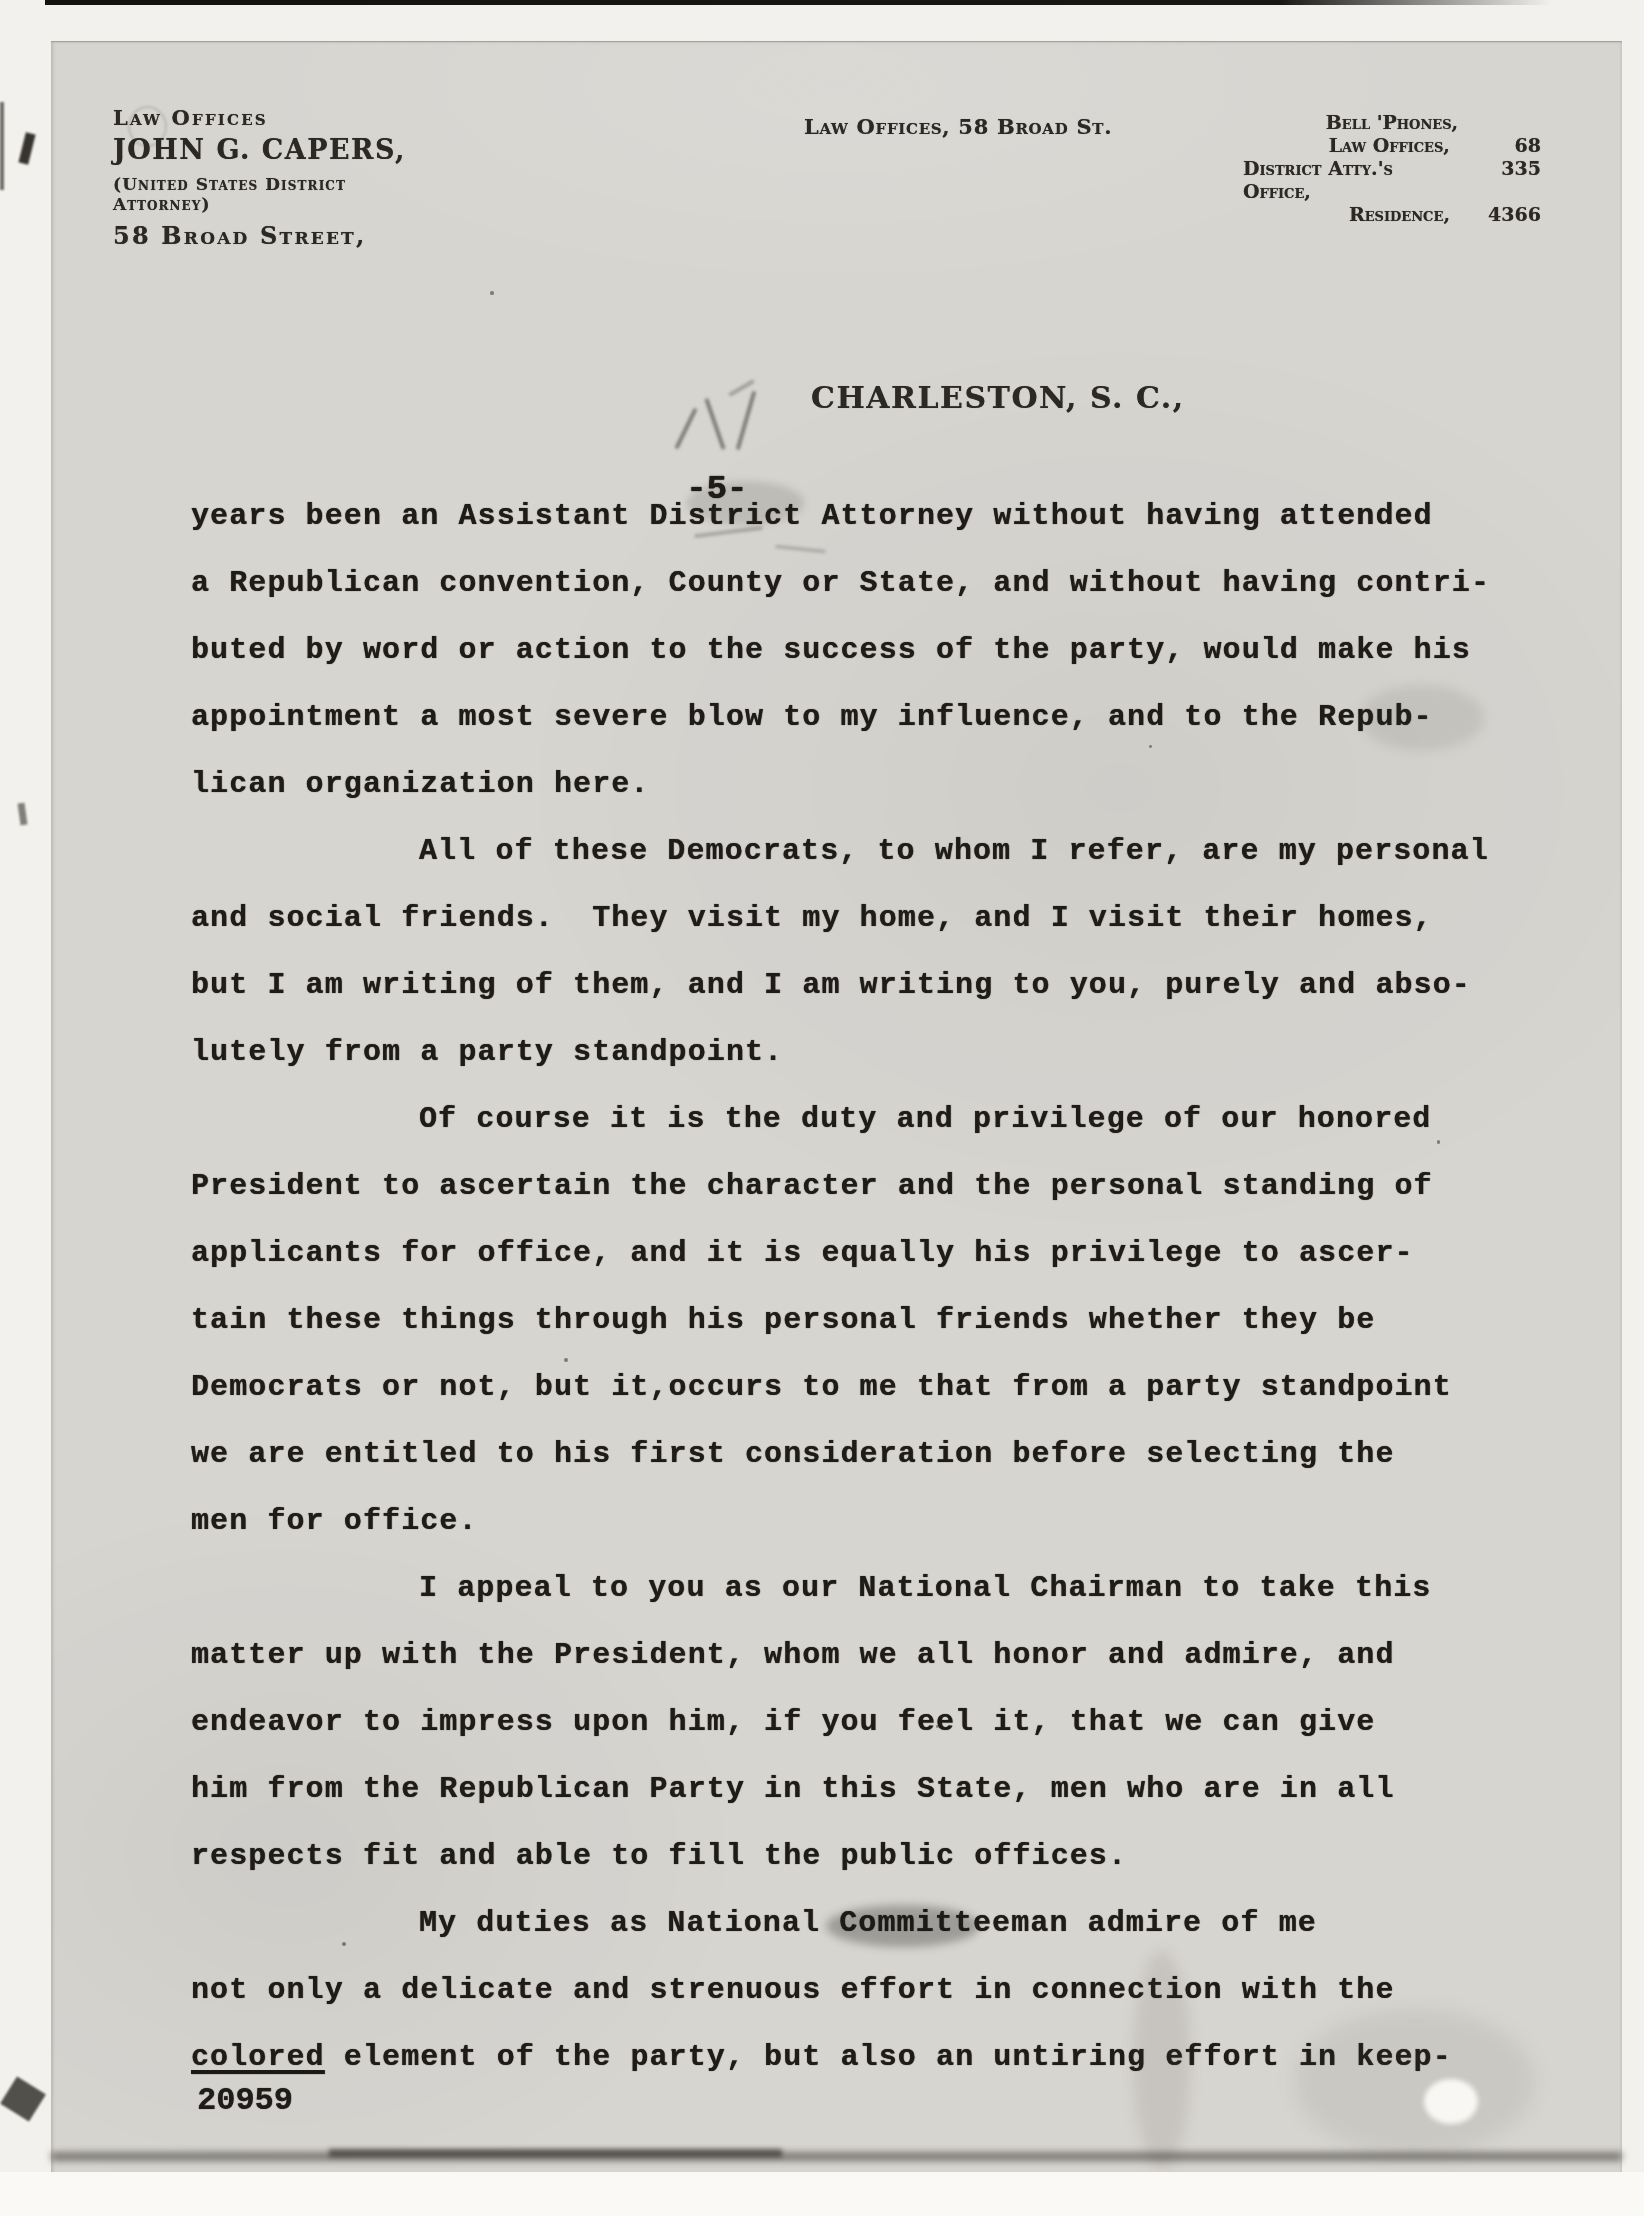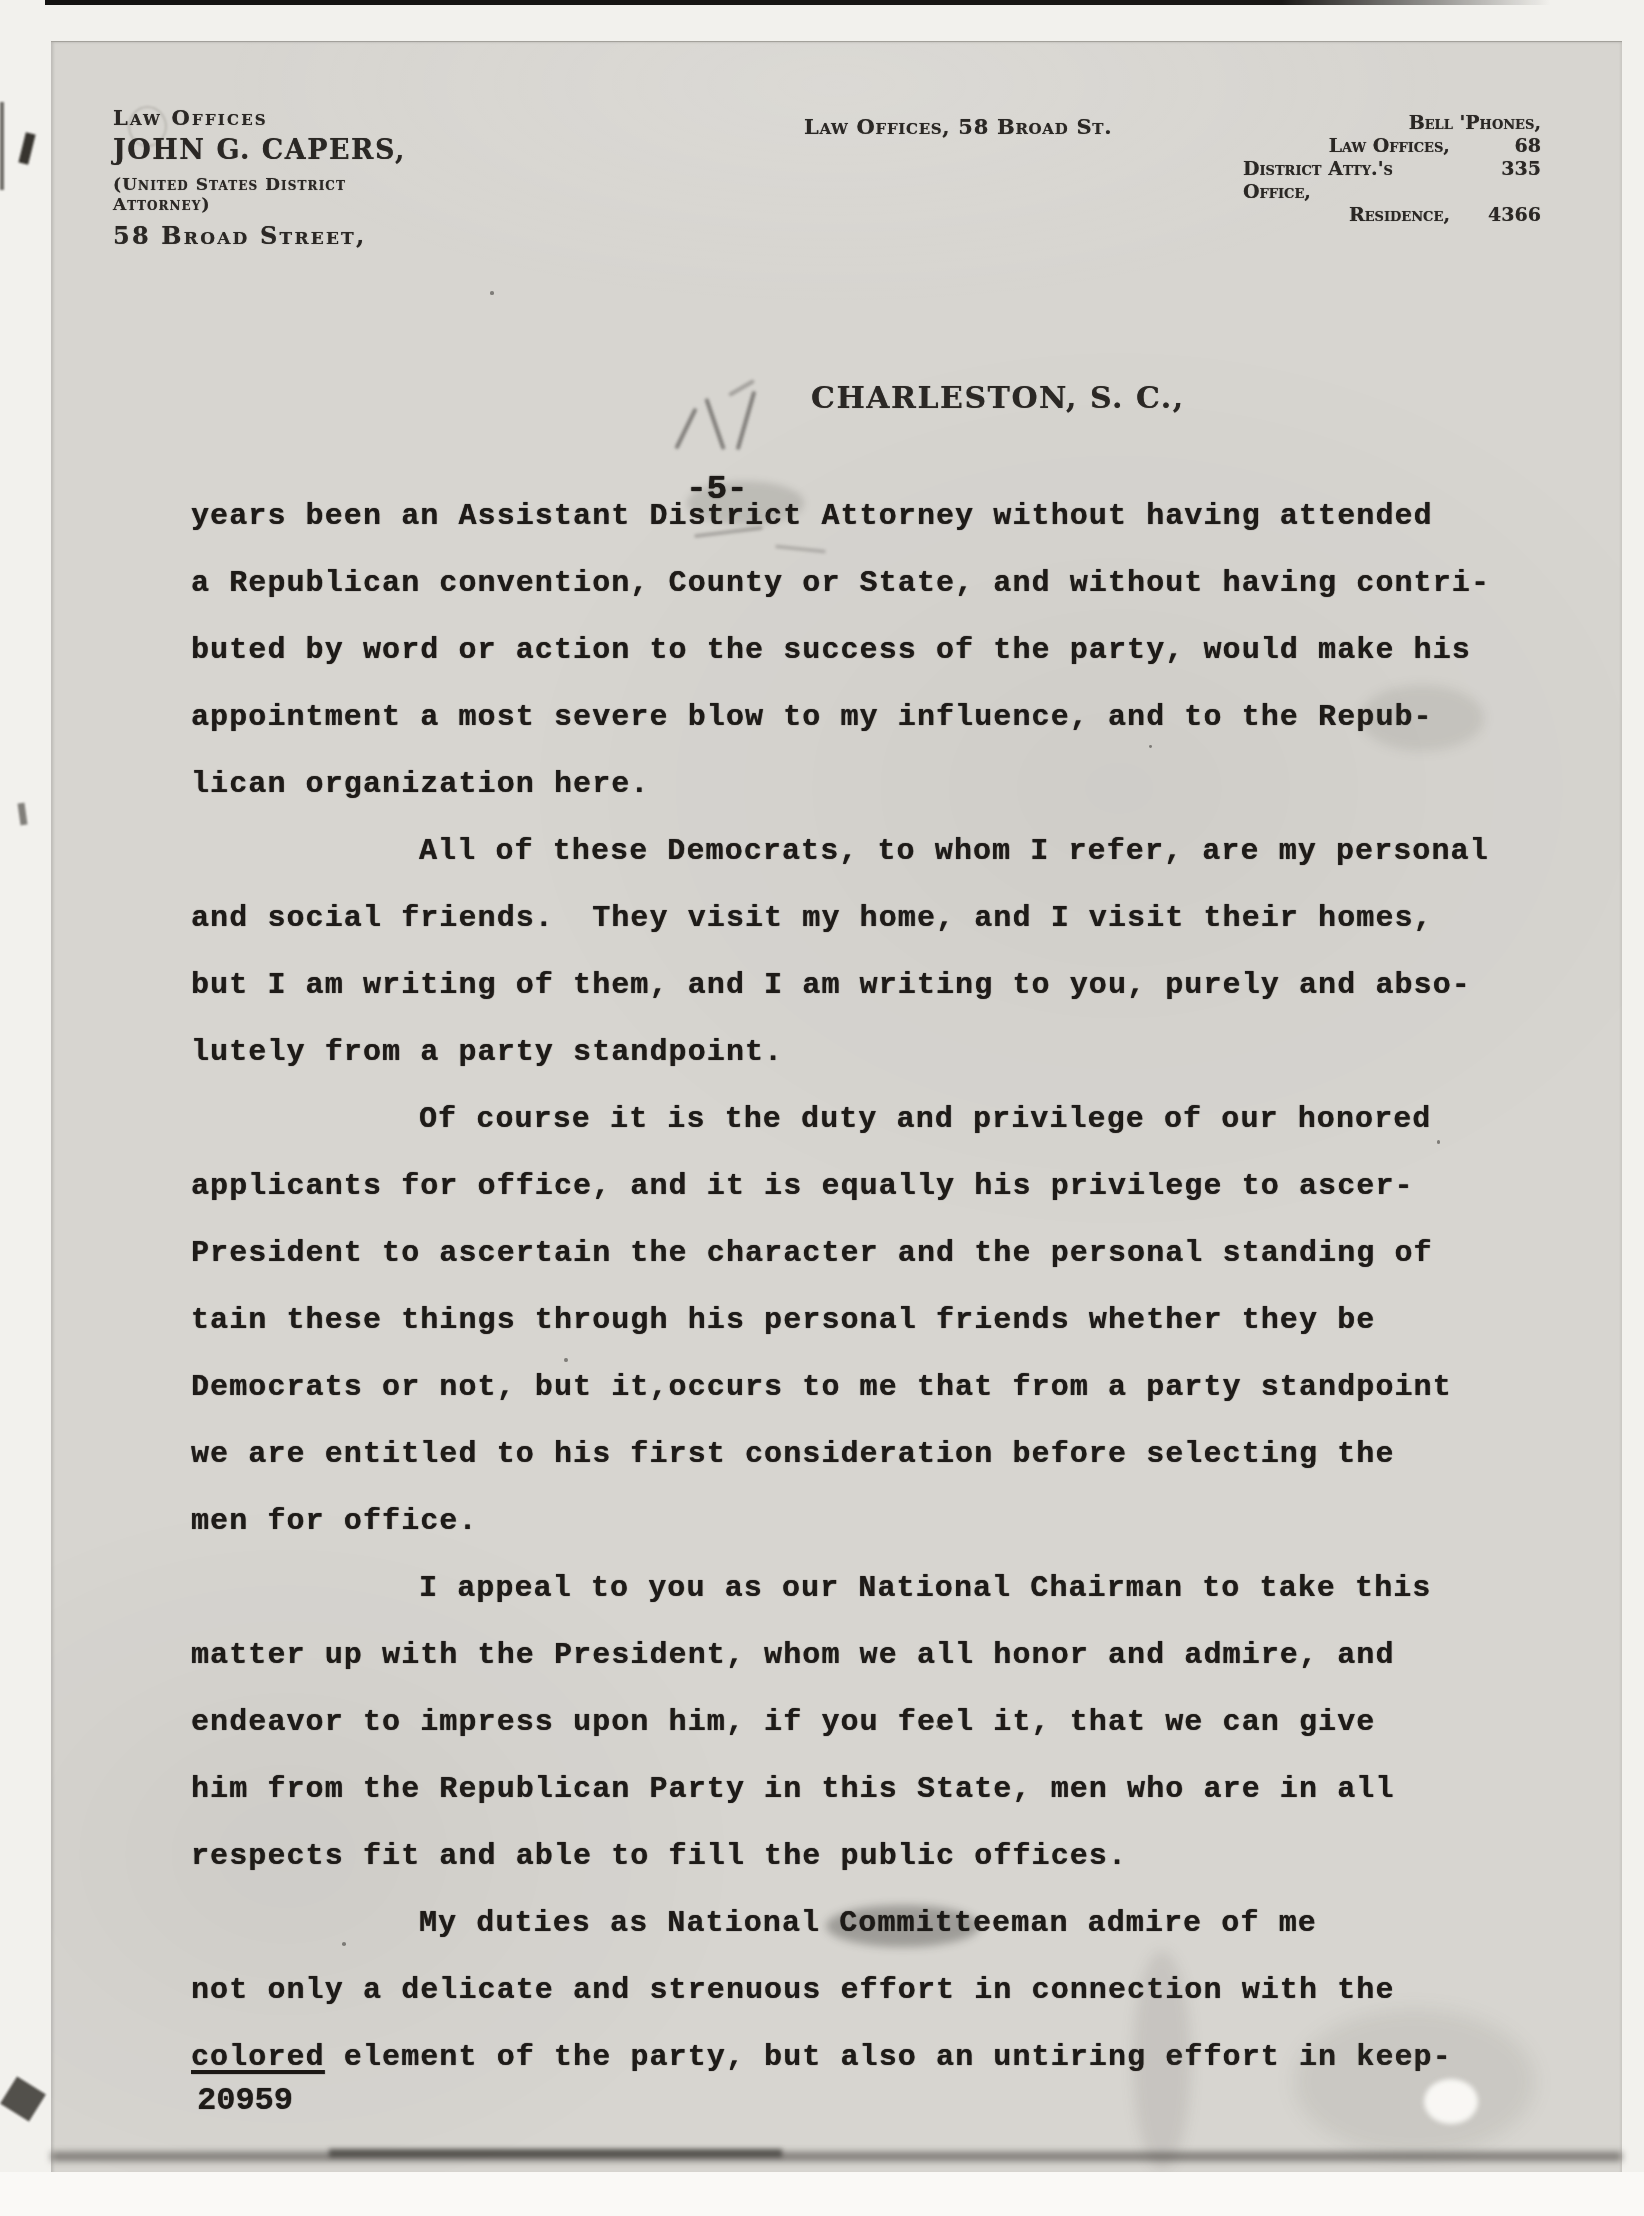--- a/index.html
+++ b/index.html
@@ -31,21 +31,21 @@
 
   .lh-left{position:absolute;left:62px;top:63px;width:336px;text-align:left;}
   .lh-law-offices{font-size:21px;font-variant:small-caps;letter-spacing:2.2px;}
   .lh-name{font-size:27px;letter-spacing:1.5px;margin-top:4.4px;}
   .lh-title{font-size:17px;font-variant:small-caps;letter-spacing:1.1px;margin-top:8.8px;}
   .lh-address{font-size:24px;font-variant:small-caps;letter-spacing:2.2px;margin-top:7.3px;}
 
   .lh-center{position:absolute;left:753px;top:72px;font-size:21px;font-variant:small-caps;letter-spacing:0.7px;}
 
   .lh-right{position:absolute;left:1192px;top:69px;width:298px;font-size:19px;font-variant:small-caps;line-height:23px;}
-  .phones-heading{text-align:right;}
+  .phones-heading{text-align:center;}
   .phone-row{display:flex;justify-content:flex-end;}
   .phone-number{width:91px;text-align:right;}
 
   .dateline{position:absolute;left:760px;top:338px;font-size:30px;letter-spacing:1.5px;}
 
   .pagenum{position:absolute;left:635px;top:428px;font-size:34px;
     text-shadow:0 0 1.5px rgba(20,18,16,0.9),0.7px 0 0 rgba(20,18,16,0.8);}
 
   .letter-body{position:absolute;left:140px;top:441px;width:1331px;font-size:30px;line-height:67px;letter-spacing:1.1px;}
   .line{white-space:pre;}
@@ -134,22 +134,22 @@
         <div class="line"><span>years been an Assistant District Attorney without having attended</span></div>
         <div class="line"><span>a Republican convention, County or State, and without having contri-</span></div>
         <div class="line"><span>buted by word or action to the success of the party, would make his</span></div>
         <div class="line"><span>appointment a most severe blow to my influence, and to the Repub-</span></div>
         <div class="line"><span>lican organization here.</span></div>
         <div class="line indent"><span>All of these Democrats, to whom I refer, are my personal</span></div>
         <div class="line"><span>and social friends.  They visit my home, and I visit their homes,</span></div>
         <div class="line"><span>but I am writing of them, and I am writing to you, purely and abso-</span></div>
         <div class="line"><span>lutely from a party standpoint.</span></div>
         <div class="line indent"><span>Of course it is the duty and privilege of our honored</span></div>
+        <div class="line"><span>President to ascertain the character and the personal standing of</span></div>
         <div class="line"><span>applicants for office, and it is equally his privilege to ascer-</span></div>
-        <div class="line"><span>President to ascertain the character and the personal standing of</span></div>
         <div class="line"><span>tain these things through his personal friends whether they be</span></div>
         <div class="line"><span>Democrats or not, but it,occurs to me that from a party standpoint</span></div>
         <div class="line"><span>we are entitled to his first consideration before selecting the</span></div>
         <div class="line"><span>men for office.</span></div>
         <div class="line indent"><span>I appeal to you as our National Chairman to take this</span></div>
         <div class="line"><span>matter up with the President, whom we all honor and admire, and</span></div>
         <div class="line"><span>endeavor to impress upon him, if you feel it, that we can give</span></div>
         <div class="line"><span>him from the Republican Party in this State, men who are in all</span></div>
         <div class="line"><span>respects fit and able to fill the public offices.</span></div>
         <div class="line indent"><span>My duties as National Committeeman admire of me</span></div>

